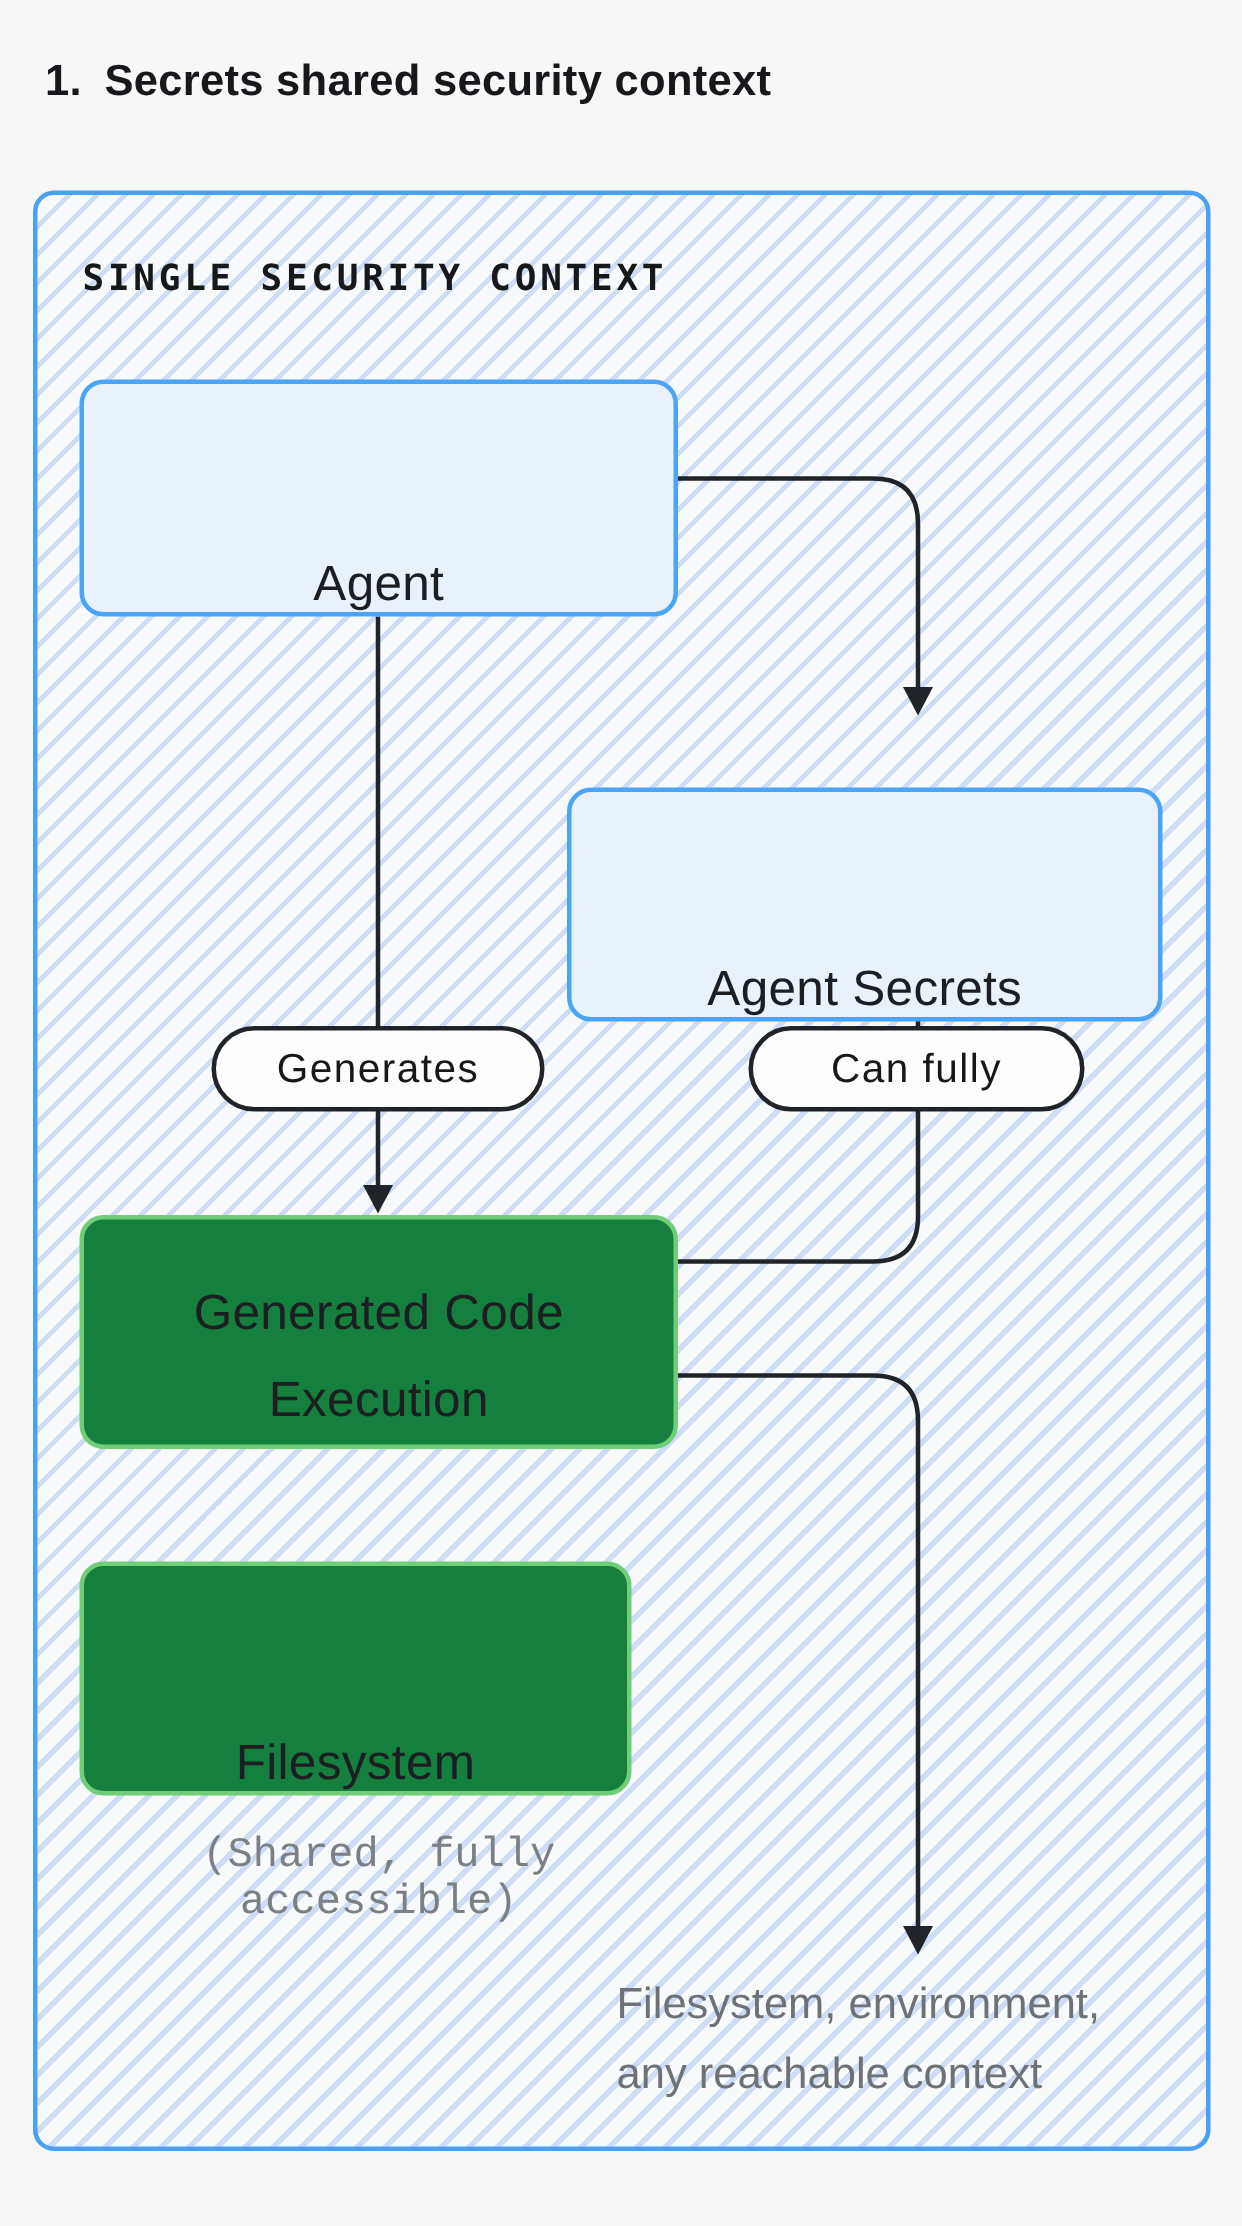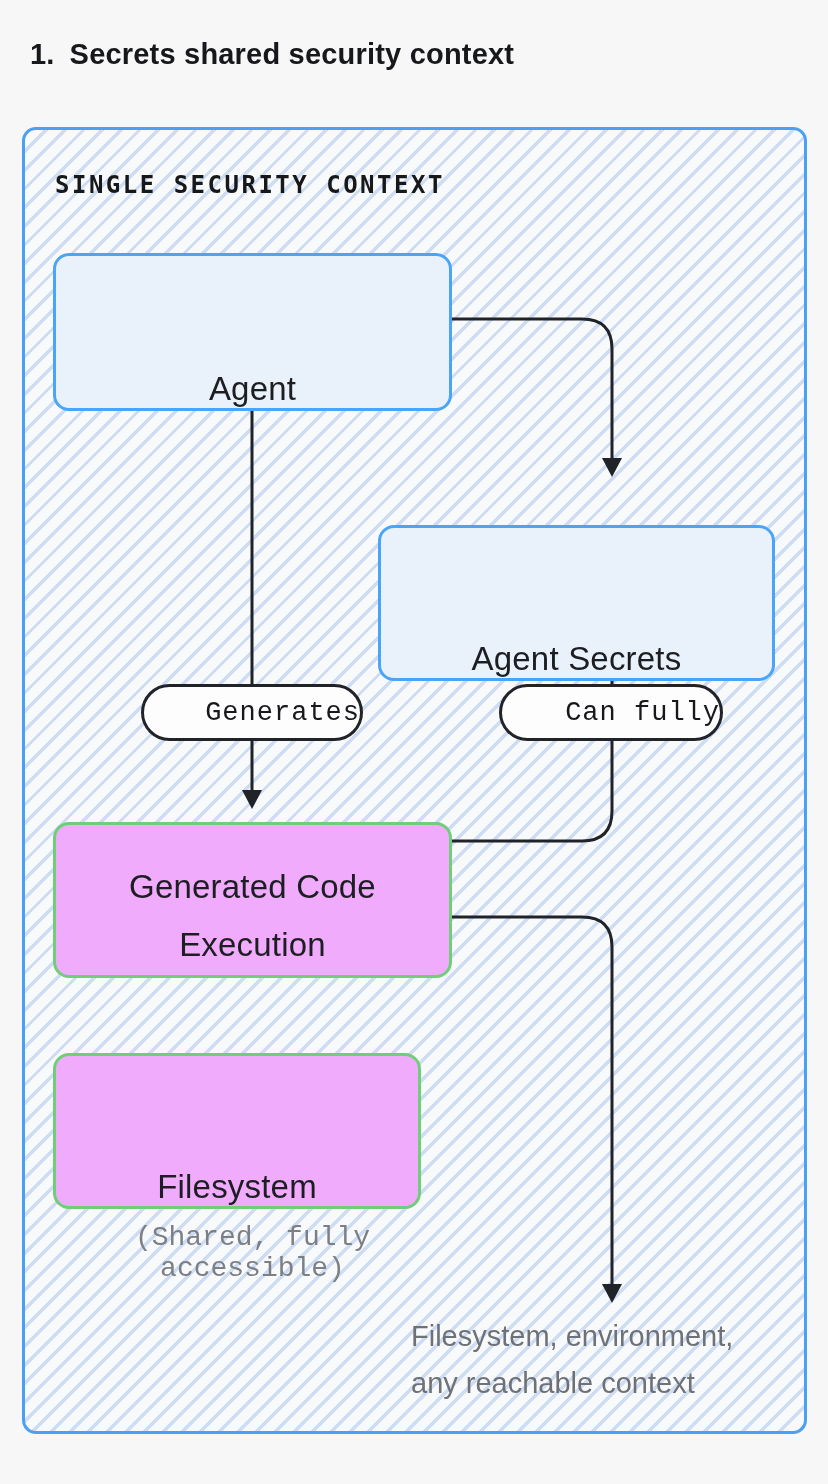--- a/index.html
+++ b/index.html
@@ -81,40 +81,39 @@
     font-size: 33px;
     color: #1c1e21;
     letter-spacing: 0.2px;
     z-index: 3;
   }
   .node.blue {
     background: #e9f1fb;
     border: 3px solid #4ba5f7;
   }
   .node.green {
-    background: #f0abfc;
+    background: #15803d;
     border: 3px solid #70ce79;
-    margin-top: 12px;
   }
   #node-agent            { left: 53px;  top: 253px;  width: 399px; height: 158px; }
   #node-agent-secrets    { left: 378px; top: 477px;  width: 397px; height: 156px; margin-top: 48px; }
   #node-gce              { left: 53px;  top: 810px;  width: 399px; height: 156px;
                            line-height: 1.78; padding: 0 32px; }
   #node-filesystem       { left: 53px;  top: 1041px; width: 368px; height: 156px; }
   .pill {
     position: absolute;
     box-sizing: border-box;
     height: 57px;
     border: 3px solid #202328;
     border-radius: 29px;
     background: #fdfdfe;
     display: flex;
     align-items: center;
-    justify-content: flex-end;
-    font-family: Liberation Mono, monospace;
+    justify-content: center;
+    font-family: Liberation Sans, sans-serif;
     font-size: 27px;
     letter-spacing: 1px;
     color: #17181b;
     z-index: 4;
   }
   #pill-generates { left: 141px; top: 684px; width: 222px; }
   #pill-can-steal { left: 499px; top: 684px; width: 224px; }
   .shared-note {
     position: absolute;
     left: 53px;

